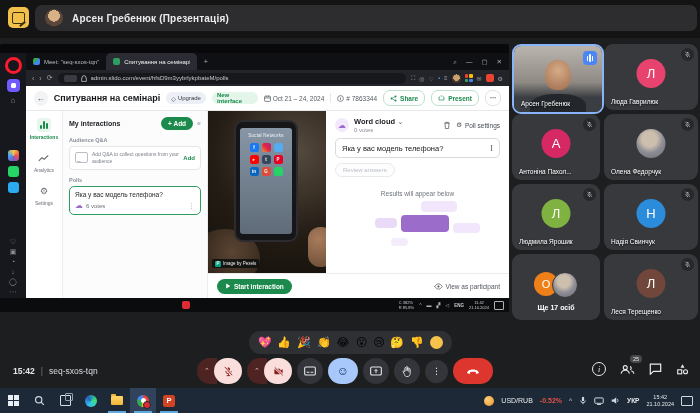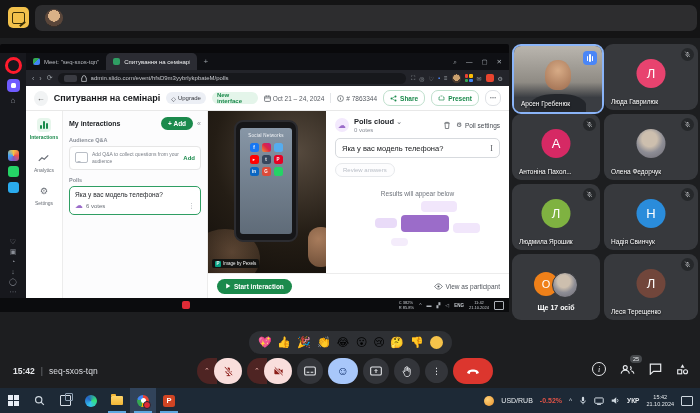--- a/index.html
+++ b/index.html
@@ -229,20 +229,21 @@
 <body>
 
 <div class="stage">
 
   <div class="banner">
     <div class="banner-ic">
         <span class="glyph"></span>
       </div>
     <div class="banner-pill">
       <span class="banner-av"></span>
+      <span class="banner-title">Арсен Гребенюк (Презентація)</span>
     </div>
   </div>
 
   <div class="share">
     <div class="browser">
 
       <div class="o-side">
         <span class="o-logo"></span>
         <span class="o-ws1">
             <i></i>
@@ -430,21 +431,21 @@
                   <div class="thumb"></div>
                   <div class="credit">
                     <span class="px">P</span>
                     <span>Image by Pexels</span>
                   </div>
                 </div>
                 <div class="wc">
                   <div class="wc-head">
                     <span class="wc-ic">☁</span>
                     <span>
-                      <div class="wc-t1"><span>Polls cloud</span> <span class="caret">⌄</span></div>
+                      <div class="wc-t1"><span>Word cloud</span> <span class="caret">⌄</span></div>
                       <div class="wc-t2">0 votes</div>
                     </span>
                     <span class="wc-sp"></span>
                     <svg width="8" height="9" viewBox="0 0 12 13">
                         <path d="M2 3h8M4 3V1.8h4V3M3 3l.6 8h4.8L9 3" fill="none" stroke="#5f6368" stroke-width="1.2"></path>
                       </svg>
                     <span class="psett">
                         <span>⚙</span>
                         <span>Poll settings</span>
                       </span>

